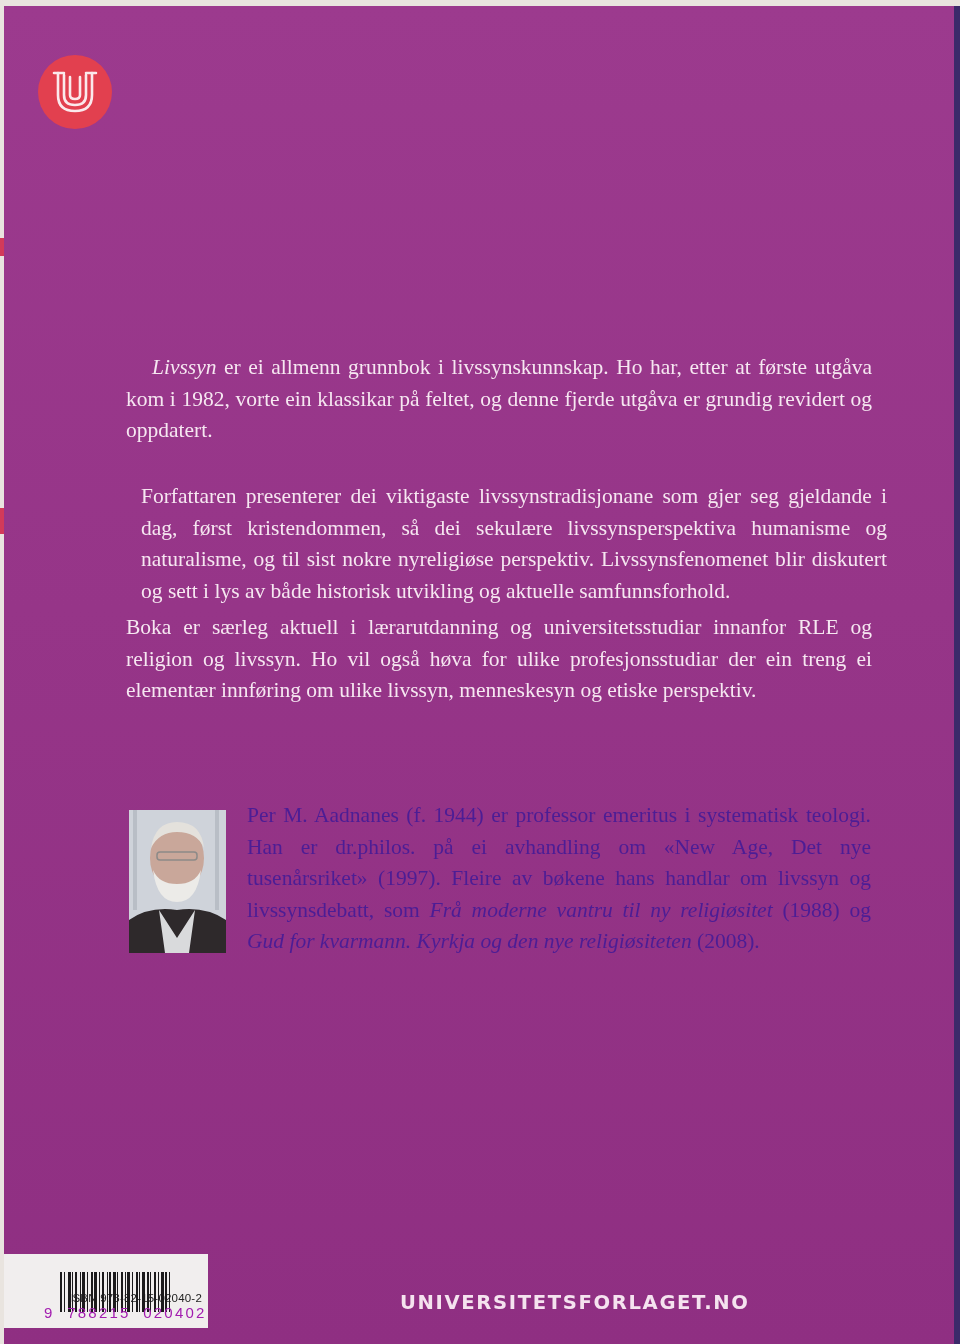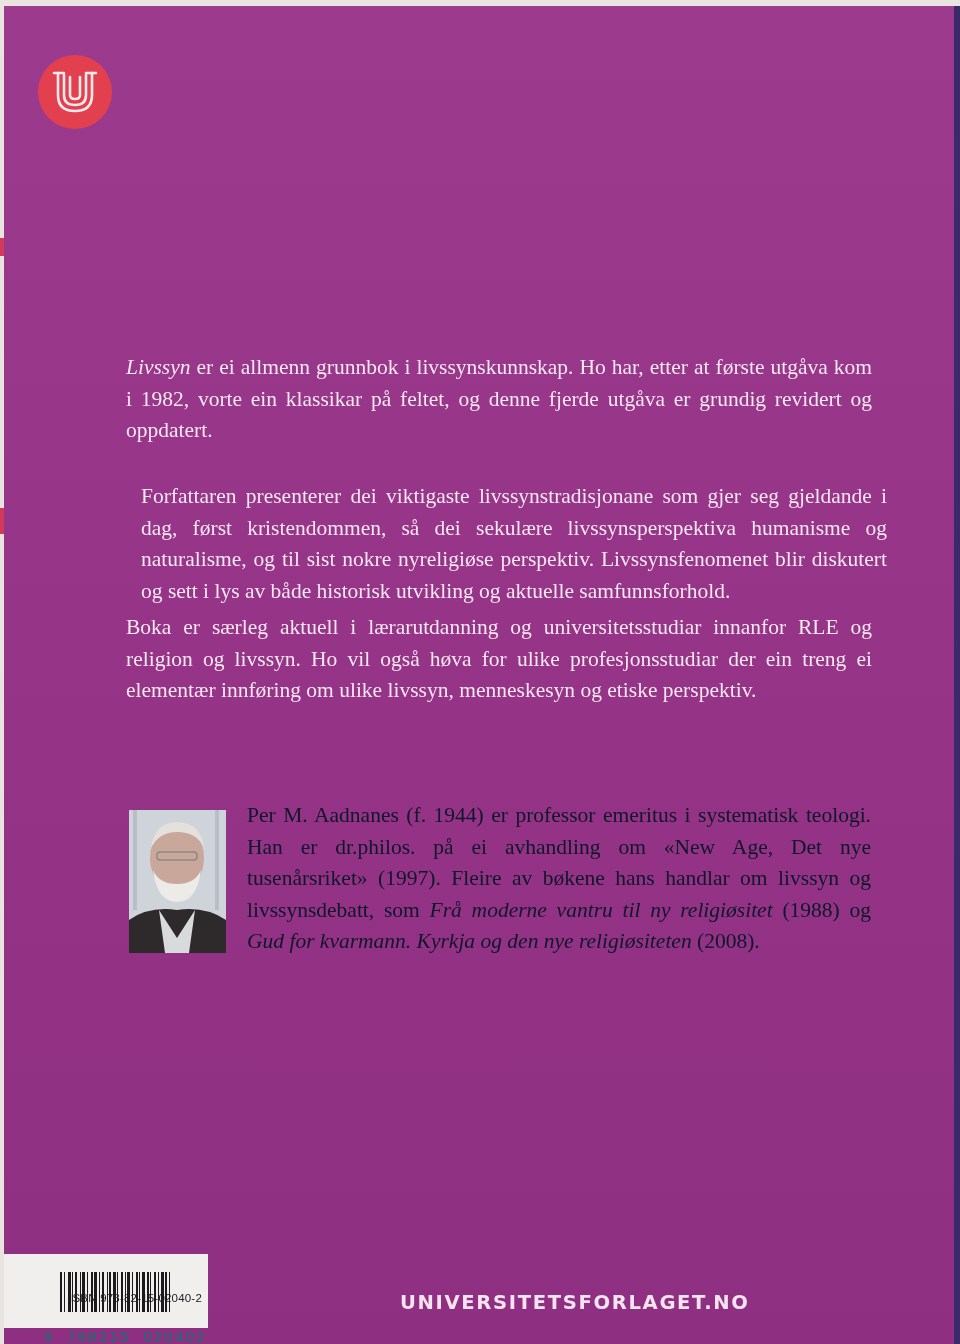--- a/index.html
+++ b/index.html
@@ -23,52 +23,52 @@
   .logo {
     position: absolute; left: 38px; top: 55px; width: 74px; height: 74px;
     border-radius: 50%; background: #e2404f;
     display: flex; align-items: center; justify-content: center;
   }
   .body-text {
     position: absolute; left: 126px; width: 746px;
     color: #f6e7f1; font-size: 21.5px; line-height: 31.5px;
     text-align: justify; margin: 0;
   }
-  .body-text i { font-style: italic; }
+  .body-text i { font-style: italic; margin-left: 26px; }
   .p1 { top: 352px; }
   .p2 { top: 481px; margin-left: 15px; }
   .p3 { top: 612px; }
   .author-photo {
     position: absolute; left: 129px; top: 810px; width: 97px; height: 143px;
     background: linear-gradient(180deg, #d4d8de 0%, #c9ccd2 55%, #3a3436 56%, #2f2a2c 100%);
     overflow: hidden;
   }
   .author-bio {
     position: absolute; left: 247px; top: 800px; width: 624px;
-    color: #0f172a; font-size: 21.5px; line-height: 31.5px;
+    color: #4c1d95; font-size: 21.5px; line-height: 31.5px;
     text-align: justify; margin: 0;
   }
   .barcode-box {
     position: absolute; left: 4px; top: 1254px; width: 204px; height: 74px;
     background: #f1eeee;
   }
   .isbn-label {
     position: absolute; right: 6px; top: 2px;
     font-family: "Liberation Sans", "DejaVu Sans", sans-serif;
     font-size: 11.5px; color: #222; letter-spacing: 0.2px; margin-top: 36px;
   }
   .bars {
     position: absolute; left: 56px; top: 18px; width: 148px; height: 40px;
     display: flex; align-items: stretch;
   }
   .bars span { display: block; background: #1c1a1c; height: 100%; }
   .barcode-digits {
     position: absolute; left: 40px; top: 50px;
     font-family: "Liberation Sans", "DejaVu Sans", sans-serif;
-    font-size: 15px; color: #0f766e; letter-spacing: 2.2px; white-space: pre; margin-top: 24px;
+    font-size: 15px; color: #a21caf; letter-spacing: 2.2px; white-space: pre;
   }
   .site {
     position: absolute; left: 400px; top: 1291px;
     font-family: "DejaVu Sans", "Liberation Sans", sans-serif;
     font-size: 19px; font-weight: bold; letter-spacing: 1.6px;
     color: #f5e3ef; transform: scaleX(1.03); transform-origin: left;
   }
 </style>
 </head>
 <body>

